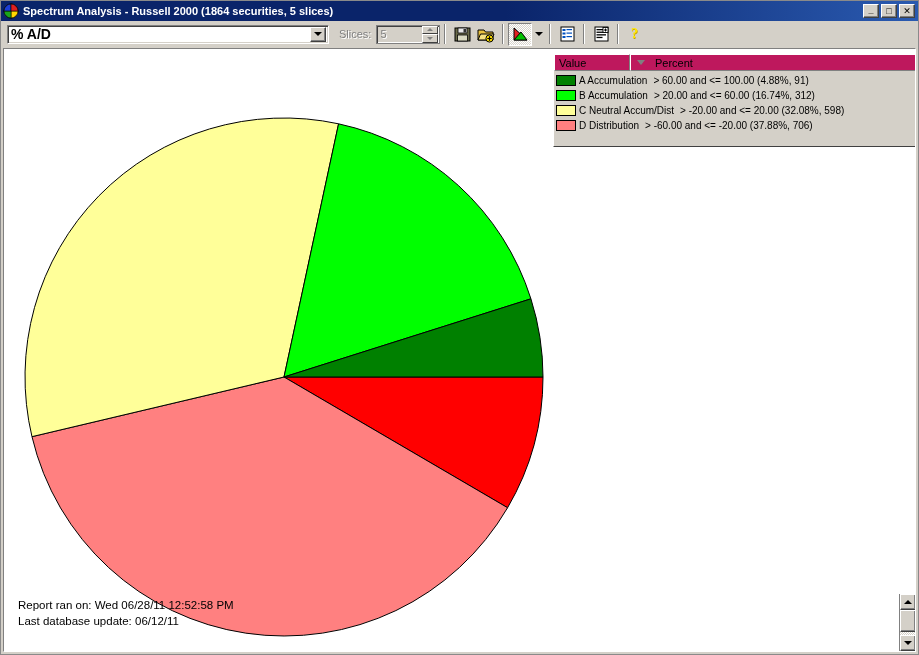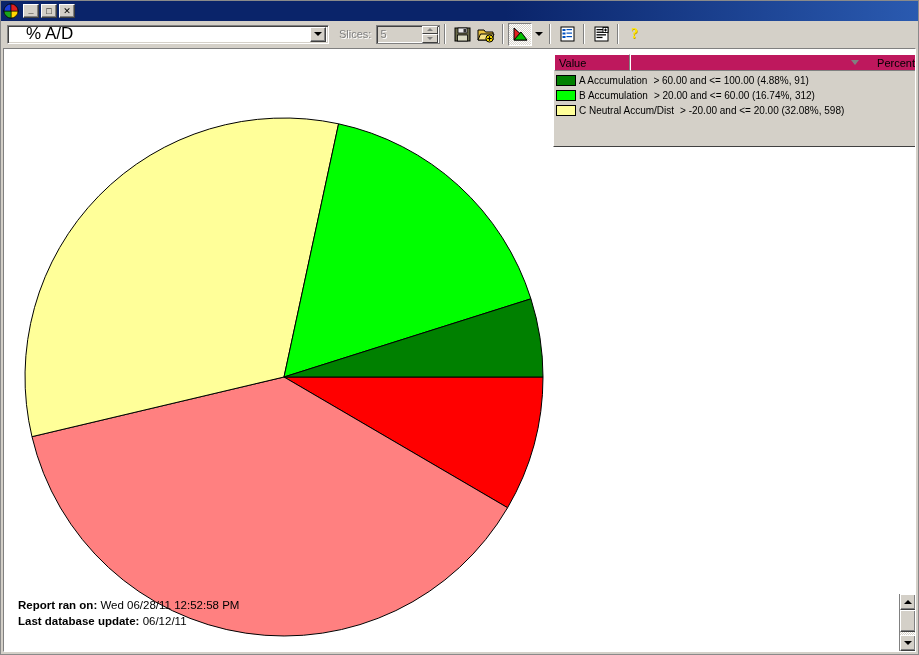--- a/index.html
+++ b/index.html
@@ -79,23 +79,23 @@
     border: 1px solid #808080;
     border-right-color: #ffffff; border-bottom-color: #ffffff;
     box-shadow: inset 1px 1px 0 #404040, inset -1px -1px 0 #d4d0c8;
     box-sizing: border-box;
     display: flex; align-items: center;
     position: relative;
     margin-left: 3px;
   }
   .combo-text {
     flex: 1 1 auto;
-    padding-left: 18px;
-    font-size: 17px; color: #000;
-    white-space: nowrap; overflow: hidden;
+    padding-left: 3px;
+    font-size: 14px; color: #000;
+    white-space: nowrap; overflow: hidden; font-weight: bold;
   }
   .combo-arrow {
     width: 16px; height: 15px; margin-right: 2px;
     background: #d4d0c8;
     border-top: 1px solid #ffffff; border-left: 1px solid #ffffff;
     border-right: 1px solid #404040; border-bottom: 1px solid #404040;
     box-shadow: inset -1px -1px 0 #808080;
     box-sizing: border-box;
     display: flex; align-items: center; justify-content: center;
     cursor: default;
@@ -219,21 +219,21 @@
     border-left: 1px solid #ffffff;
     border-right: 1px solid #808080;
     border-bottom: 1px solid #808080;
     box-sizing: border-box;
     display: flex; align-items: center;
     font-size: 11px; color: #000;
     padding-left: 4px;
     cursor: default;
   }
   .lh-value { width: 76px; }
-  .lh-percent { flex: 1 1 auto; gap: 12px; justify-content: flex-end; }
+  .lh-percent { flex: 1 1 auto; gap: 4px; }
   .sort-tri {
     width: 0; height: 0;
     border-left: 4px solid transparent;
     border-right: 4px solid transparent;
     border-top: 5px solid #808080;
     margin-right: 6px; margin-left: 2px;
   }
   .legend-body { padding: 2px 0 0 2px; }
   .leg-row {
     display: flex; align-items: center;
@@ -251,21 +251,21 @@
   .leg-name { margin-right: 6px; }
   .leg-range { }
 
   
   .report {
     position: absolute;
     left: 8px; bottom: 22px;
     font-size: 11.5px; color: #000;
     line-height: 16px;
   }
-  .report b { font-weight: bold; padding-left: 6px; }
+  .report b { font-weight: normal; padding-left: 6px; }
 
   
   .vscroll {
     position: absolute;
     right: 0; top: 545px; bottom: 0;
     width: 16px;
     background: #d4d0c8;
     border-left: 1px solid #808080;
     box-sizing: border-box;
     display: flex; flex-direction: column;
@@ -311,20 +311,21 @@
   <div class="titlebar">
     <div class="title-icon">
       <svg width="16" height="16" viewBox="0 0 16 16">
         <circle cx="8" cy="8" r="7" fill="#ffffff" stroke="#000000" stroke-width="1"></circle>
         <path d="M8 8 L15 8 A7 7 0 0 1 8 15 Z" fill="#ffd700" stroke="#000" stroke-width="0.6"></path>
         <path d="M8 8 L8 15 A7 7 0 0 1 1 8 Z" fill="#1aa61a" stroke="#000" stroke-width="0.6"></path>
         <path d="M8 8 L1 8 A7 7 0 0 1 8 1 Z" fill="#1c3fd6" stroke="#000" stroke-width="0.6"></path>
         <path d="M8 8 L8 1 A7 7 0 0 1 15 8 Z" fill="#e02020" stroke="#000" stroke-width="0.6"></path>
       </svg>
     </div>
+    <div class="title-text">Spectrum Analysis - Russell 2000 (1864 securities, 5 slices)</div>
     <div class="winbtns">
       <div class="winbtn btn-min">
         <span>_</span>
       </div>
       <div class="winbtn btn-max">
         <span>□</span>
       </div>
       <div class="winbtn btn-close">
         <span>✕</span>
       </div>
@@ -455,20 +456,25 @@
             <div class="leg-row">
               <div class="swatch" style="background: rgb(0, 255, 0);"></div>
               <span class="leg-name">B Accumulation</span>
               <span class="leg-range">&gt; 20.00 and &lt;= 60.00 (16.74%, 312)</span>
             </div>
             <div class="leg-row">
               <div class="swatch" style="background: rgb(255, 255, 153);"></div>
               <span class="leg-name">C Neutral Accum/Dist</span>
               <span class="leg-range">&gt; -20.00 and &lt;= 20.00 (32.08%, 598)</span>
             </div>
+            <div class="leg-row">
+              <div class="swatch" style="background: rgb(255, 128, 128);"></div>
+              <span class="leg-name">D Distribution</span>
+              <span class="leg-range">&gt; -60.00 and &lt;= -20.00 (37.88%, 706)</span>
+            </div>
           </div>
       </div>
 
       <div class="report">
         <div>
           <b>Report ran on:</b>
           <span>Wed 06/28/11 12:52:58 PM</span>
         </div>
         <div>
           <b>Last database update:</b>

